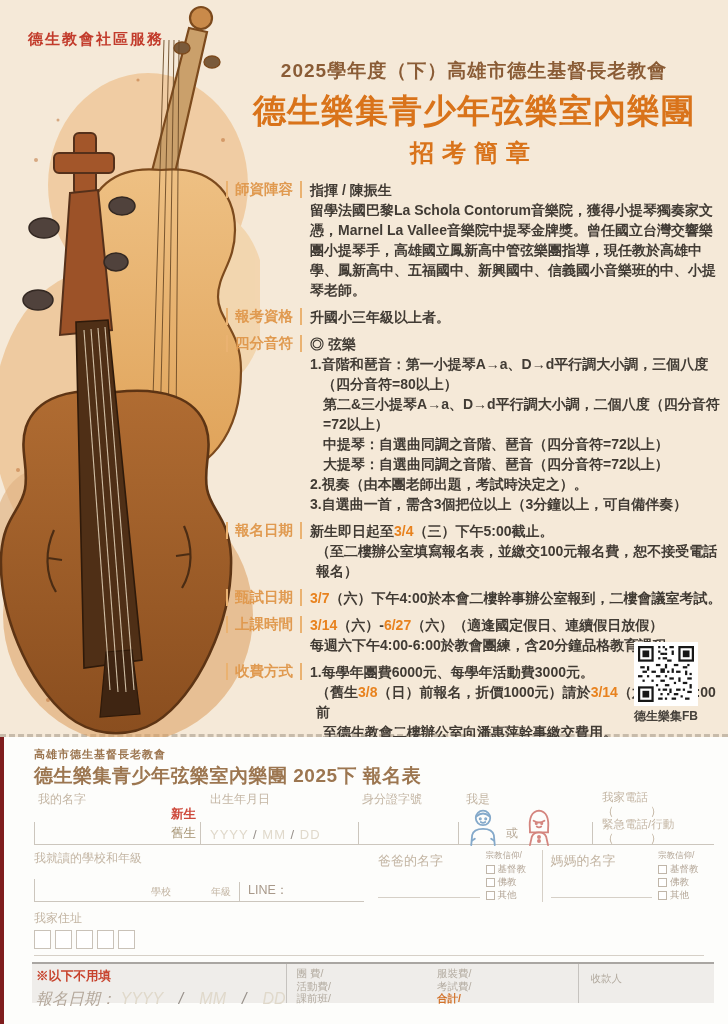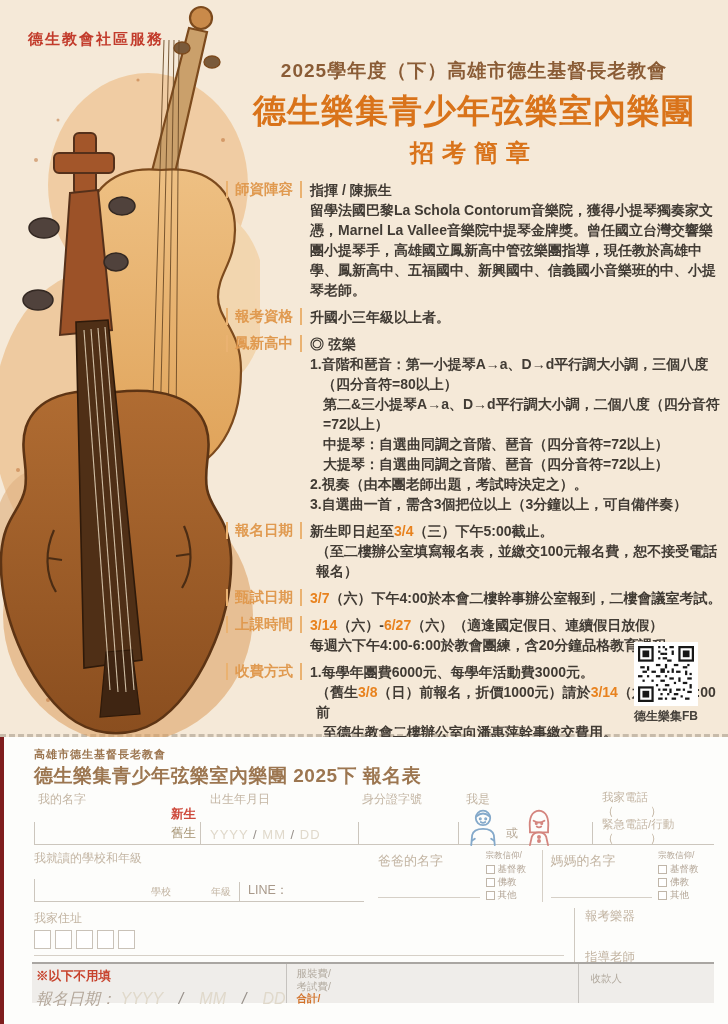--- a/index.html
+++ b/index.html
@@ -184,21 +184,21 @@
           <div class="ln">留學法國巴黎La Schola Contorum音樂院，獲得小提琴獨奏家文憑，Marnel La Vallee音樂院中提琴金牌獎。曾任國立台灣交響樂團小提琴手，高雄國立鳳新高中管弦樂團指導，現任教於高雄中學、鳳新高中、五福國中、新興國中、信義國小音樂班的中、小提琴老師。</div>
         </div>
       </div>
       <div class="sec">
         <span class="sec-label">報考資格</span>
         <div class="sec-body">
           <div class="ln">升國小三年級以上者。</div>
         </div>
       </div>
       <div class="sec">
-        <span class="sec-label">鳳新高中</span>
+        <span class="sec-label">四分音符</span>
         <div class="sec-body">
           <div class="ln">◎ 弦樂</div>
           <div class="ln hang">1.音階和琶音：第一小提琴A→a、D→d平行調大小調，三個八度（四分音符=80以上）</div>
           <div class="ln ind">第二&amp;三小提琴A→a、D→d平行調大小調，二個八度（四分音符=72以上）</div>
           <div class="ln ind">中提琴：自選曲同調之音階、琶音（四分音符=72以上）</div>
           <div class="ln ind">大提琴：自選曲同調之音階、琶音（四分音符=72以上）</div>
           <div class="ln hang">2.視奏（由本團老師出題，考試時決定之）。</div>
           <div class="ln hang">3.自選曲一首，需含3個把位以上（3分鐘以上，可自備伴奏）</div>
         </div>
       </div>
@@ -437,36 +437,37 @@
             <span class="pbox"></span>
             <span class="pbox"></span>
             <span class="pbox"></span>
             <span class="pbox"></span>
           </div>
         </div>
         <div class="piece">
           <span>考試曲目:</span>
         </div>
       </div>
-      <div class="bg-right">
-        <span class="instr">報考樂器</span>
-        <span class="teach">指導老師</span>
-      </div>
     </div>
 
     <div class="foot">
       <div class="f1">
         <div class="skip">※以下不用填</div>
         <div class="rdate">
           <span>報名日期：</span>
           <span><span class="ph">YYYY　</span><span class="sl">/</span><span class="ph">　MM　</span><span class="sl">/</span><span class="ph">　DD</span></span>
         </div>
       </div>
       <div class="f2">
         <div class="fc">
+          <div class="fi">團 費/</div>
+          <div class="fi">活動費/</div>
+          <div class="fi">課前班/</div>
+        </div>
+        <div class="fc">
           <div class="fi">服裝費/</div>
           <div class="fi">考試費/</div>
           <div class="fi tot">合計/</div>
         </div>
       </div>
       <div class="f3">
         <span class="payee">收款人</span>
       </div>
     </div>
   </div>

